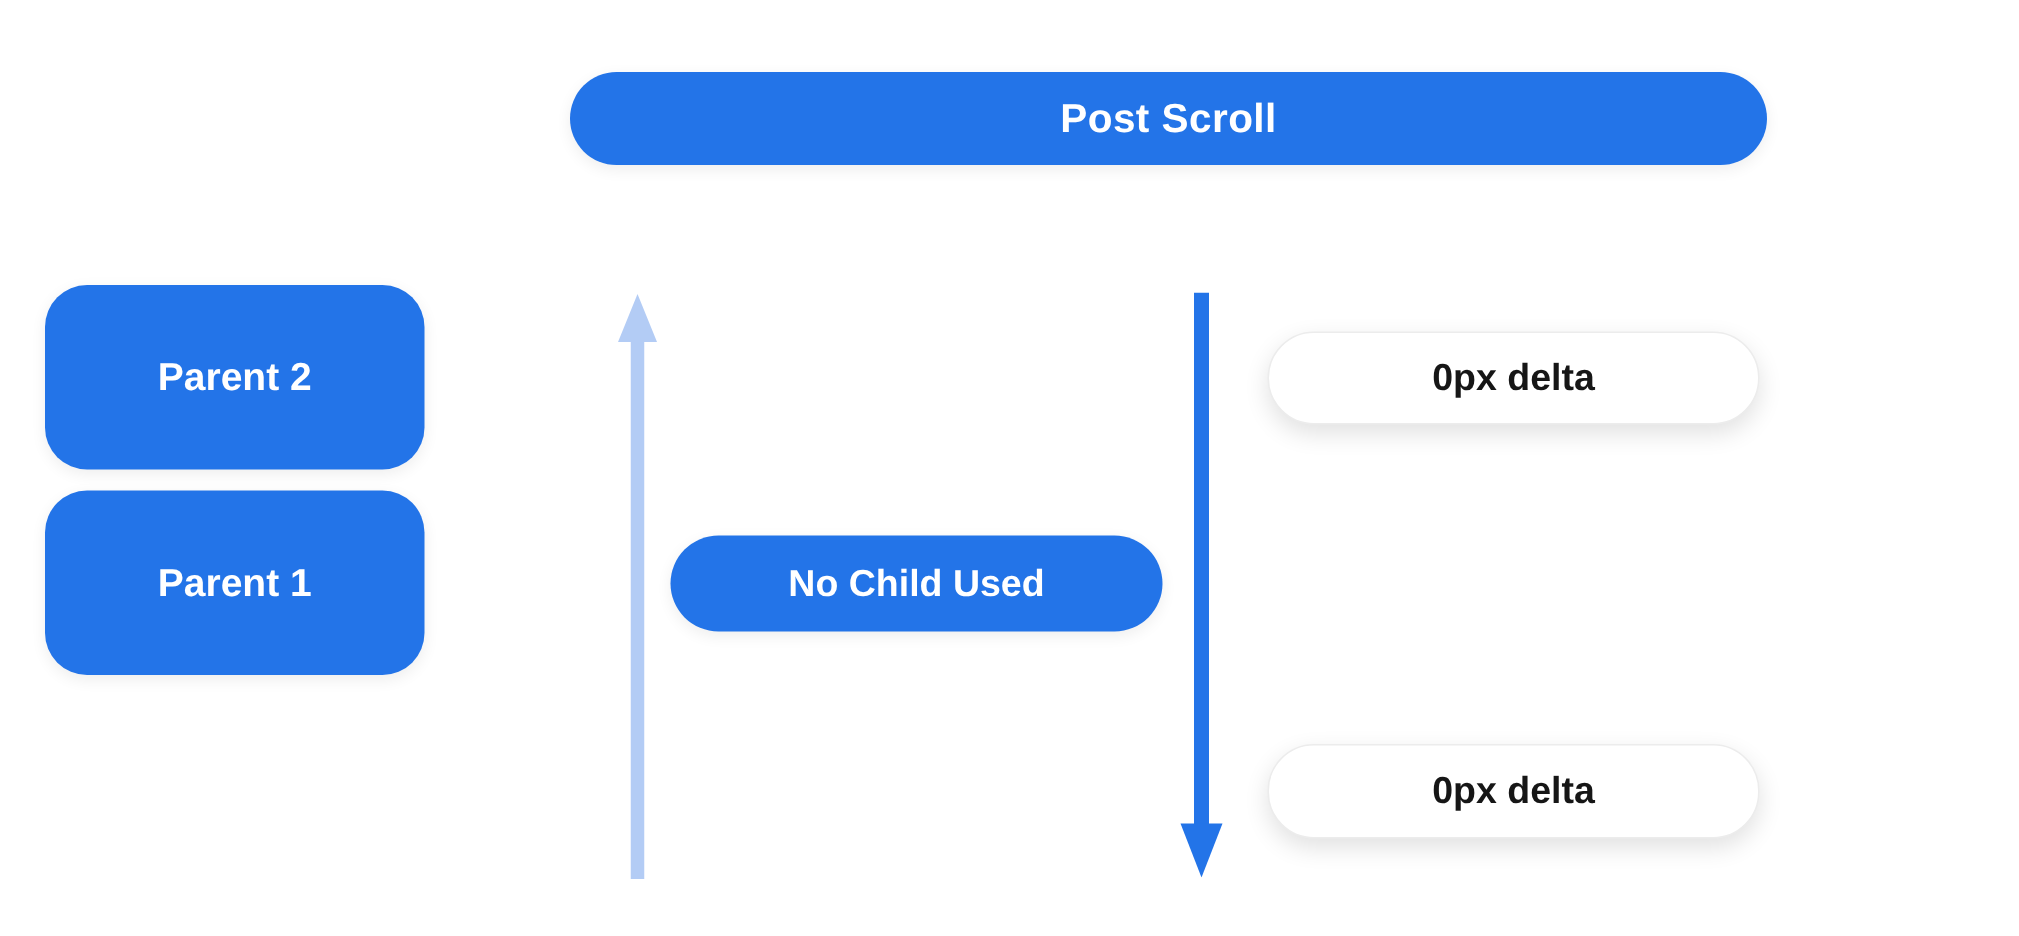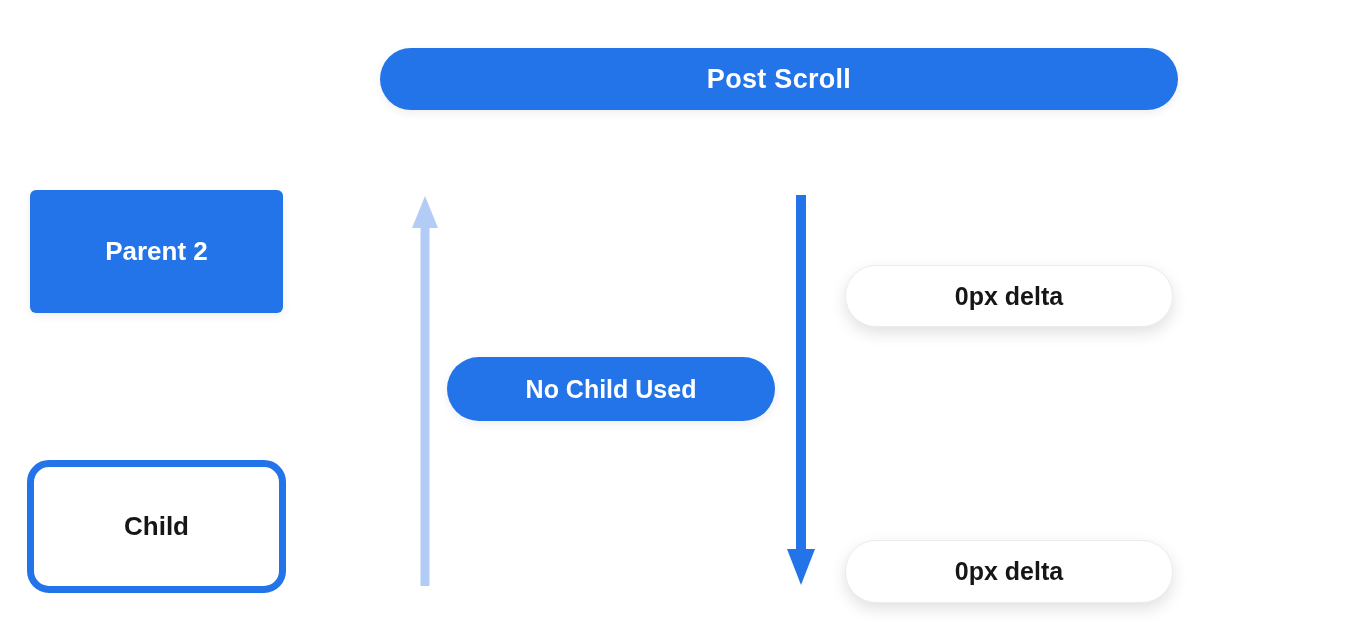--- a/index.html
+++ b/index.html
@@ -35,35 +35,34 @@
     color: var(--text-on-blue);
     font-weight: bold;
     box-shadow: 0 3px 10px rgba(0,0,0,0.07);
   }
   .white-fill {
     background: #ffffff;
     color: var(--text-dark);
     font-weight: 600;
     border: 1px solid var(--pill-border);
     box-shadow: 0 6px 16px rgba(0,0,0,0.12);
-    margin-top: 44px;
   }
   
   .header-pill {
     left: 380px; top: 48px;
     width: 798px; height: 62px;
     border-radius: 31px;
     font-size: 27px;
     letter-spacing: 0.3px;
   }
   
   .parent-box {
     left: 30px;
     width: 253px; height: 123px;
-    border-radius: 6px;
+    border-radius: 28px;
     font-size: 26px;
   }
   .parent-2 { top: 190px; }
   .parent-1 { top: 327px; }
   .child-box {
     left: 27px; top: 460px;
     width: 259px; height: 133px;
     border-radius: 22px;
     background: #ffffff;
     border: 7px solid var(--primary-blue);
@@ -98,22 +97,22 @@
 
 <div class="canvas">
 
   <div class="abs pill blue-fill header-pill">
     <span>Post Scroll</span>
   </div>
 
   <div class="abs box blue-fill parent-box parent-2">
     <span>Parent 2</span>
   </div>
-  <div class="abs box child-box">
-    <span>Child</span>
+  <div class="abs box blue-fill parent-box parent-1">
+    <span>Parent 1</span>
   </div>
 
   <svg class="abs arrow-up-svg" width="28" height="390" viewBox="0 0 28 390" aria-hidden="true">
     <polygon points="14,0 1,32 27,32" style="fill: var(--light-blue);"></polygon>
     <rect x="9.5" y="28" width="9" height="362" style="fill: var(--light-blue);"></rect>
   </svg>
 
   <svg class="abs arrow-down-svg" width="30" height="390" viewBox="0 0 30 390" aria-hidden="true">
     <rect x="10" y="0" width="10" height="358" style="fill: var(--primary-blue);"></rect>
     <polygon points="15,390 1,354 29,354" style="fill: var(--primary-blue);"></polygon>

